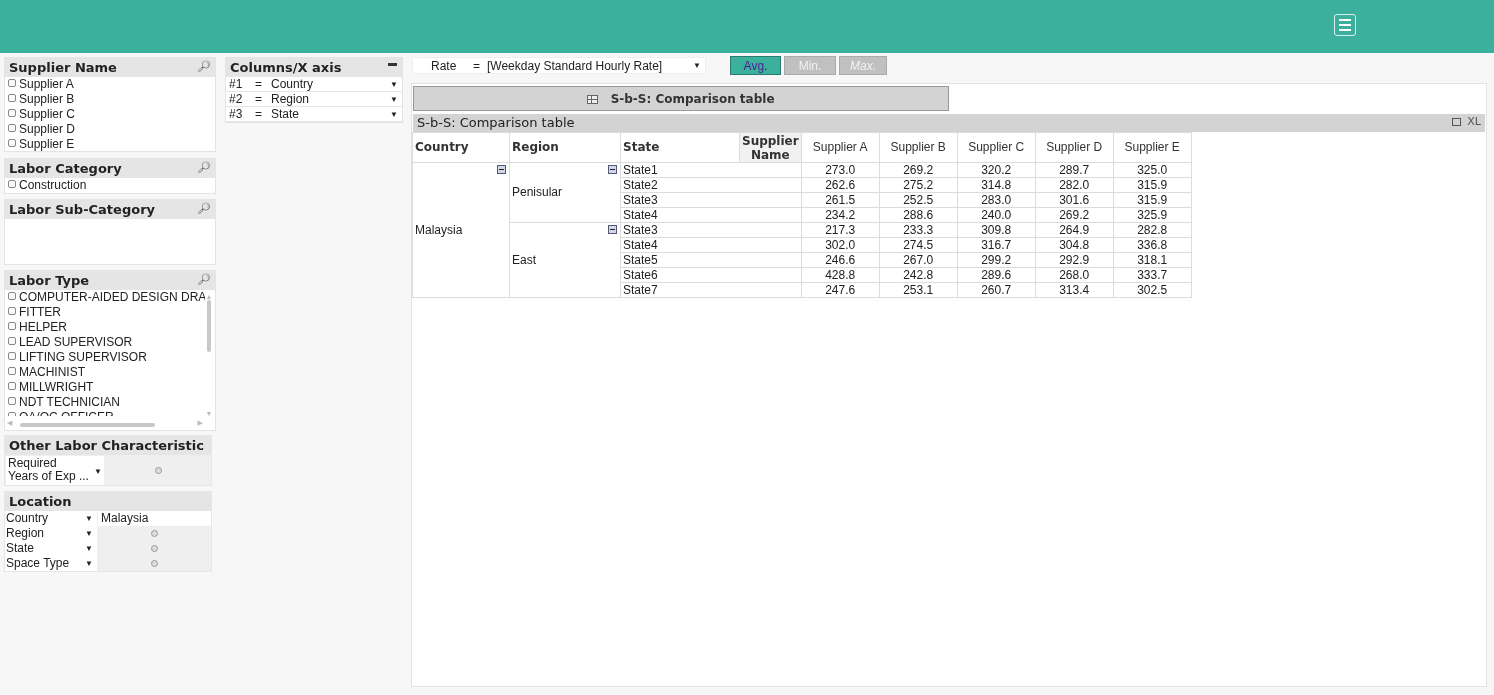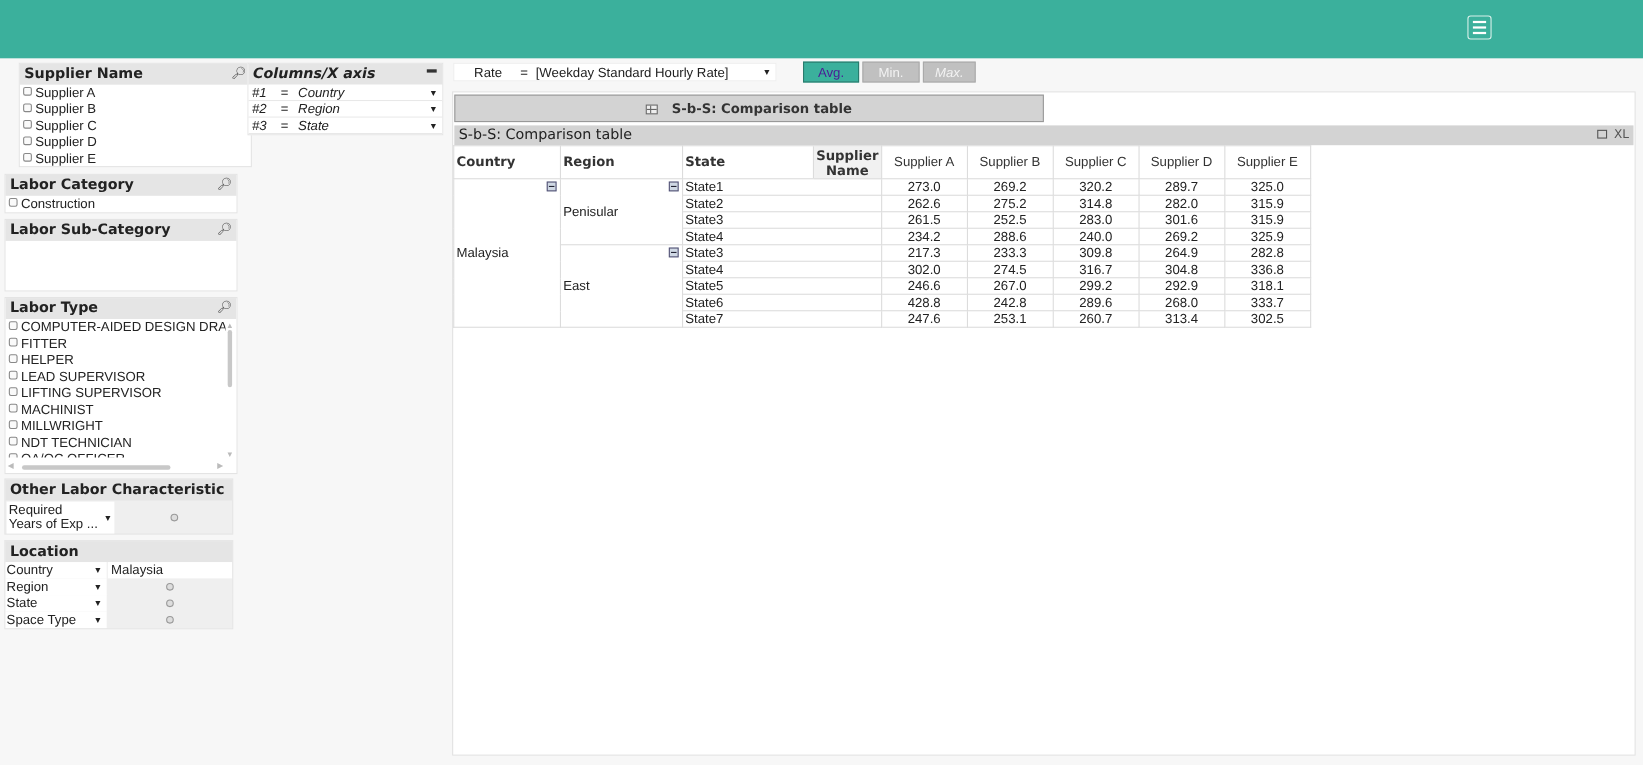--- a/index.html
+++ b/index.html
@@ -51,21 +51,21 @@
 <body>
 
 <div class="topbar">
   <div class="menu-btn">
     <span style="top:4px"></span>
       <span style="top:9px"></span>
       <span style="top:14px"></span>
   </div>
 </div>
 
-<div class="lb" style="left:4px;top:57px;width:212px;height:95px;margin-left:13px;">
+<div class="lb" style="left:4px;top:57px;width:212px;height:95px;">
   <div class="lb-head">
     <span>Supplier Name</span>
     <span class="srch">🔎︎</span>
   </div>
   <div id="supplier-items">
       <div class="lb-item"><span class="cb"></span><span>Supplier A</span></div>
       <div class="lb-item"><span class="cb"></span><span>Supplier B</span></div>
       <div class="lb-item"><span class="cb"></span><span>Supplier C</span></div>
       <div class="lb-item"><span class="cb"></span><span>Supplier D</span></div>
       <div class="lb-item"><span class="cb"></span><span>Supplier E</span></div>
@@ -148,21 +148,21 @@
         <div class="loc-label"><span>State</span><span class="caret">▼</span></div>
         <div class="loc-val" style="text-align:center;padding-left:0;"><span class="dot"></span></div>
       </div>
       <div class="loc-row">
         <div class="loc-label"><span>Space Type</span><span class="caret">▼</span></div>
         <div class="loc-val" style="text-align:center;padding-left:0;"><span class="dot"></span></div>
       </div>
     </div>
 </div>
 
-<div class="lb" style="left:225px;top:57px;width:178px;height:66px;font-style:italic;">
+<div class="lb" style="left:225px;top:57px;width:178px;height:66px;">
   <div class="lb-head">
     <span>Columns/X axis</span>
     <span style="position:absolute;right:5px;top:5px;width:9px;height:3px;background:#333;"></span>
   </div>
   <div id="col-rows">
       <div class="col-row"><span class="k">#1</span><span class="eq">=</span><span>Country</span><span class="caret">▼</span></div>
       <div class="col-row"><span class="k">#2</span><span class="eq">=</span><span>Region</span><span class="caret">▼</span></div>
       <div class="col-row"><span class="k">#3</span><span class="eq">=</span><span>State</span><span class="caret">▼</span></div>
     </div>
 </div>

